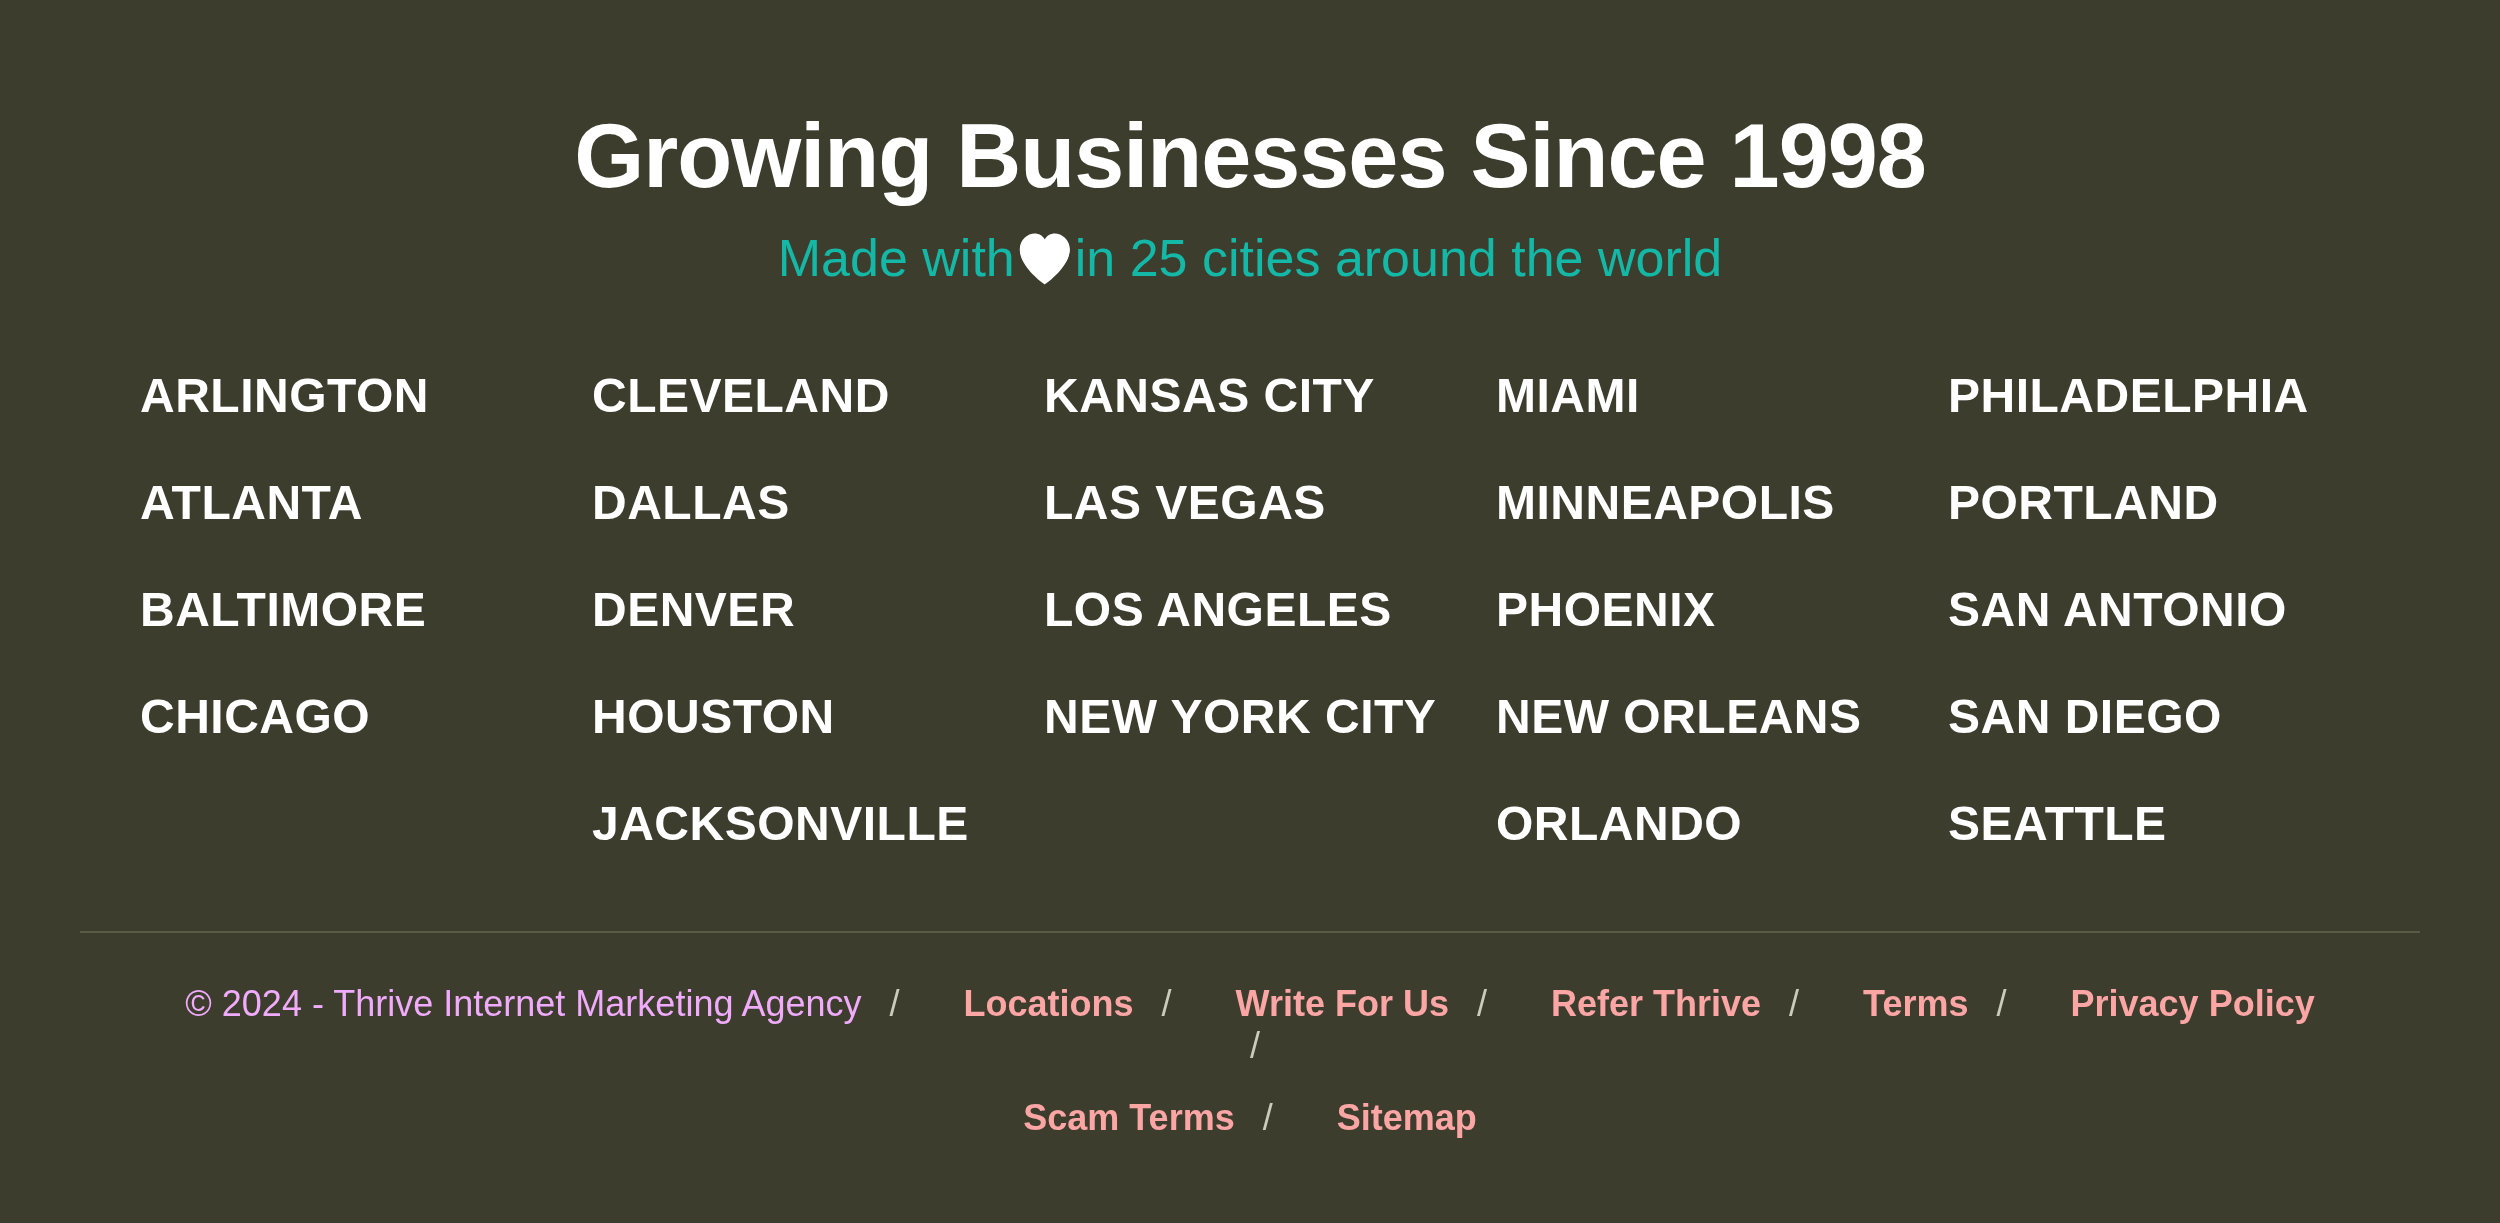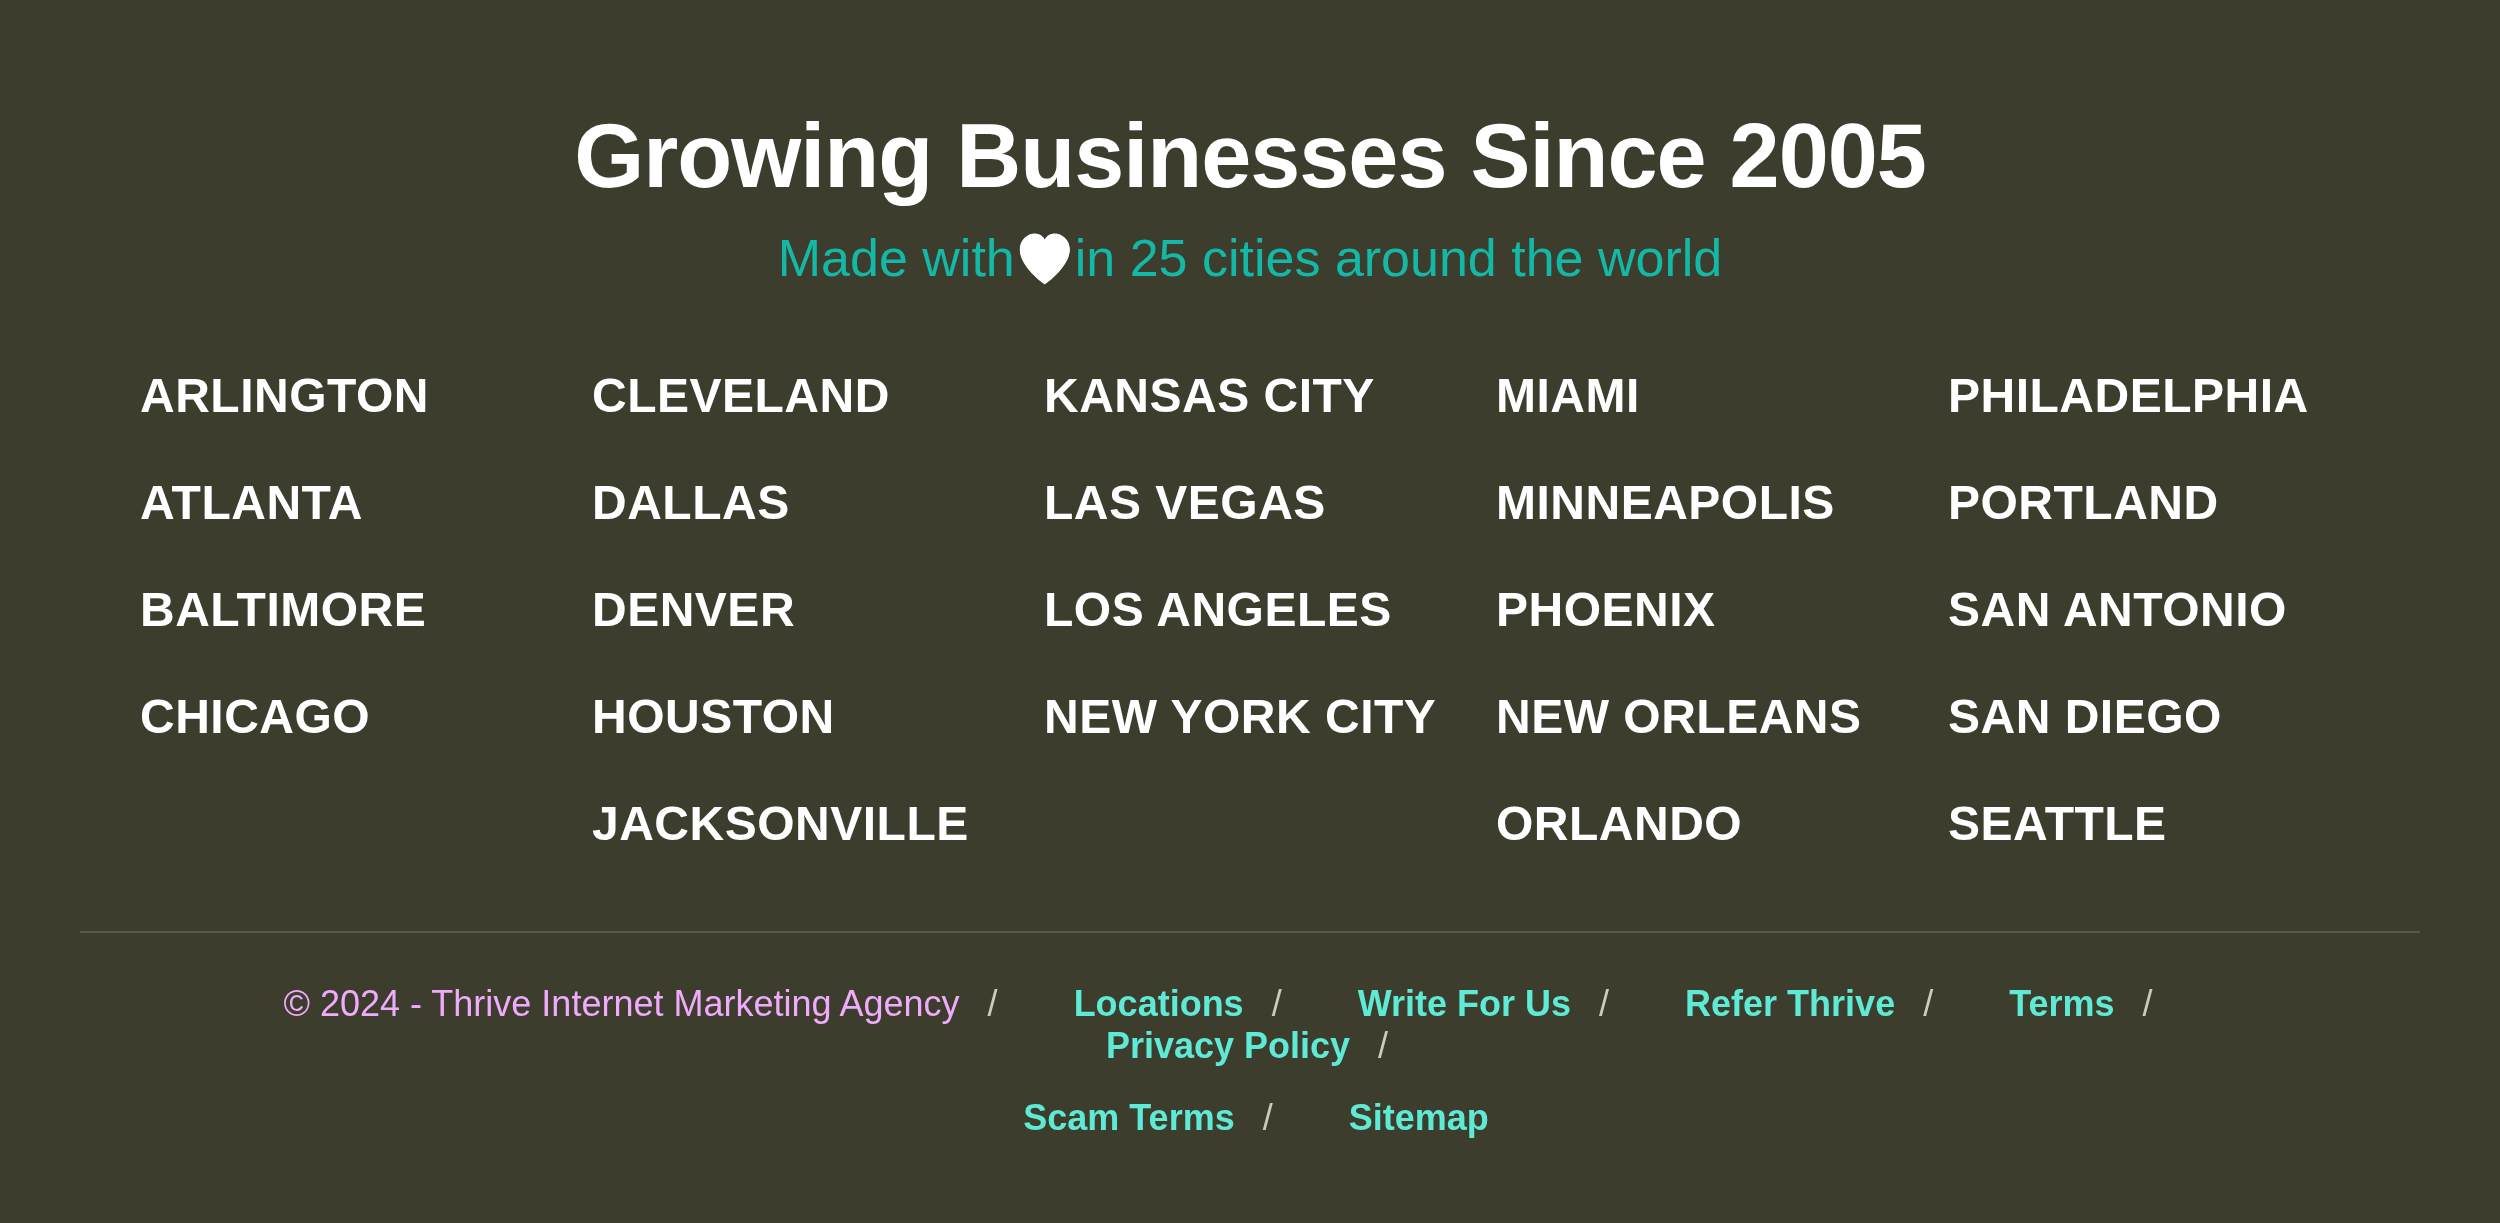--- a/index.html
+++ b/index.html
@@ -113,42 +113,41 @@
       font-weight: 400;
     }
 
     .footer-separator {
       color: #ccccbb;
       margin: 0 18px;
       font-weight: 400;
     }
 
     .footer-link {
-      color: #5eead4;
+      color: #fca5a5;
       font-weight: 700;
       cursor: pointer;
       text-decoration: none;
-      margin-left: 12px;
     }
 
     .footer-row-2 {
       display: flex;
       align-items: center;
       justify-content: center;
       gap: 0;
       font-size: 36px;
     }
   </style>
 </head>
 <body>
 
 <div class="main-container">
 
   <div class="header-section">
-    <h1 class="main-title">Growing Businesses Since 2005</h1>
+    <h1 class="main-title">Growing Businesses Since 1998</h1>
     <p class="subtitle">
       <span>Made with</span>
       <span class="heart-icon">
         <svg width="60" height="60" viewBox="0 0 60 60" xmlns="http://www.w3.org/2000/svg">
           <path d="M 30 52 C 28 50 5 36 5 20 C 5 11 12 5 20 5 C 24.5 5 28.5 7.5 30 11 C 31.5 7.5 35.5 5 40 5 C 48 5 55 11 55 20 C 55 36 32 50 30 52 Z" fill="white"></path>
         </svg>
       </span>
       <span>in 25 cities around the world</span>
     </p>
   </div>

